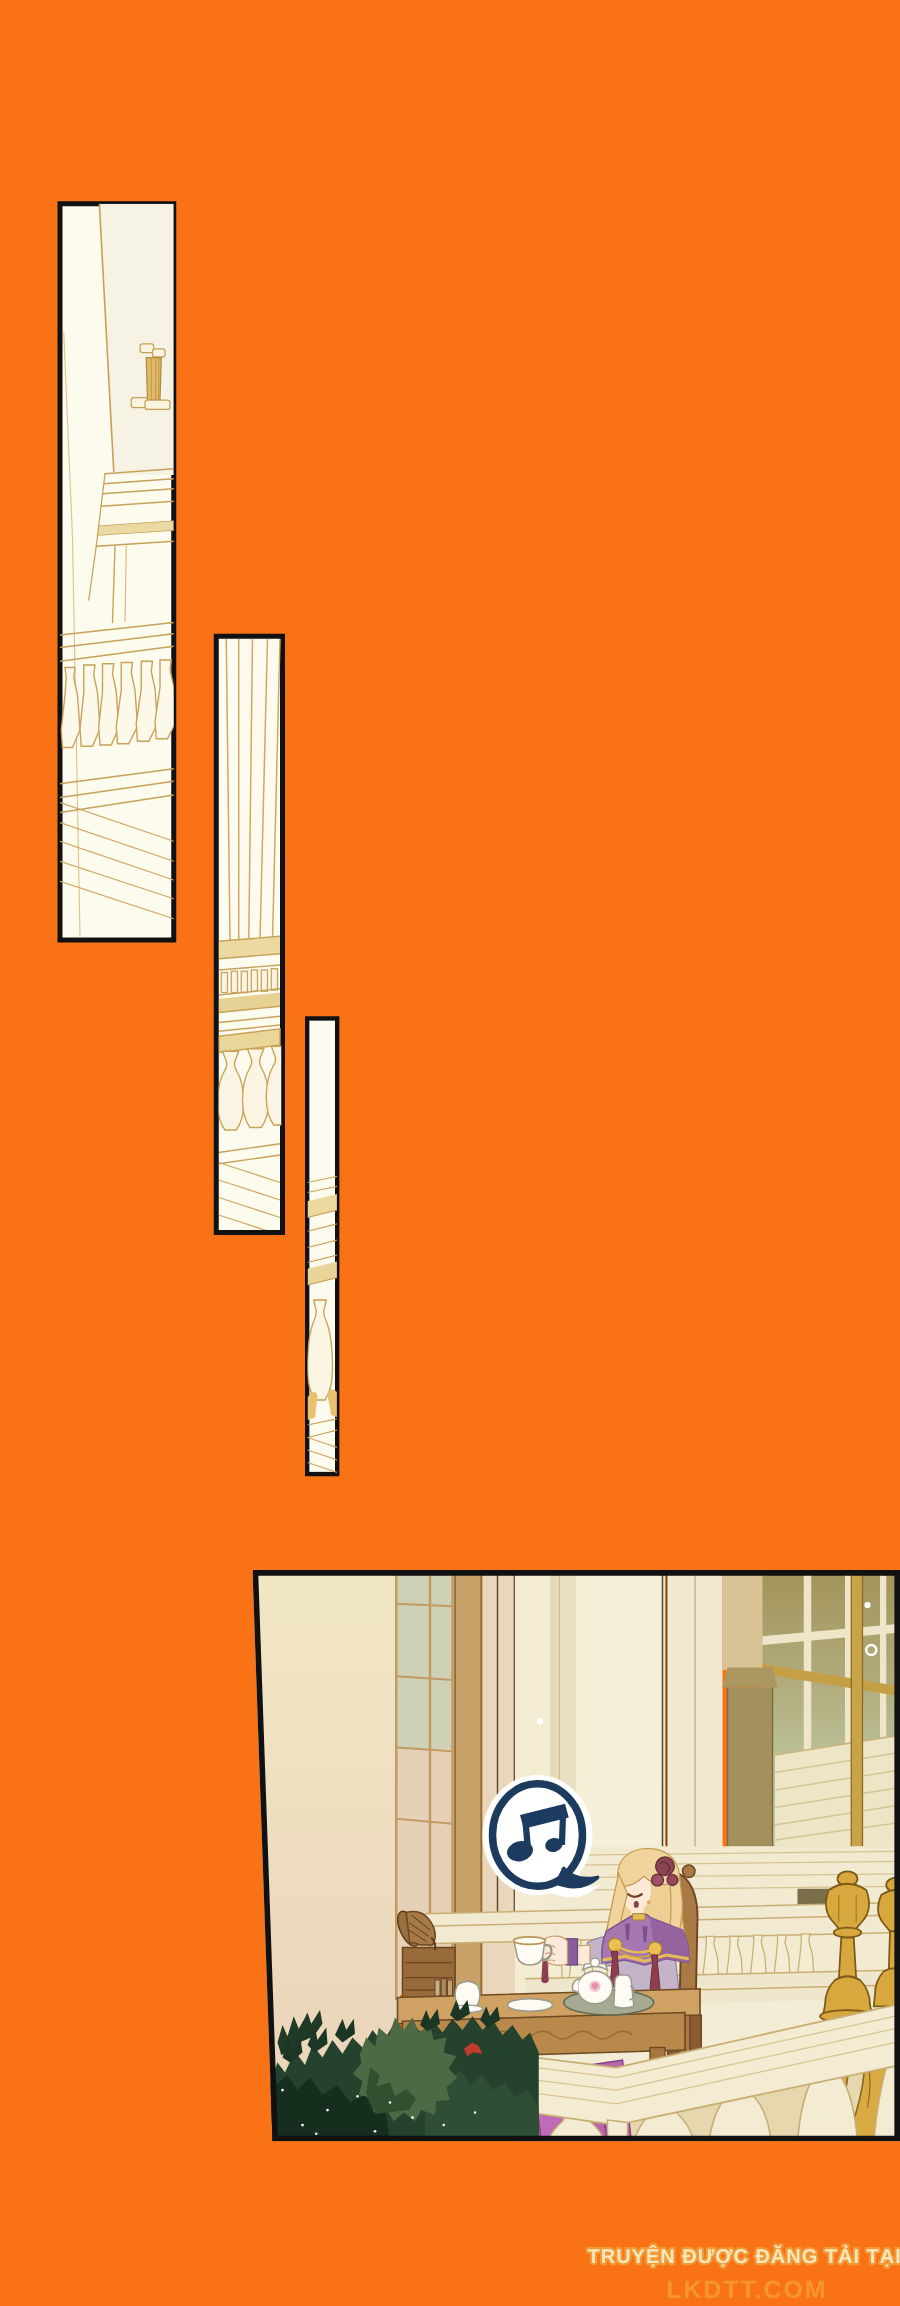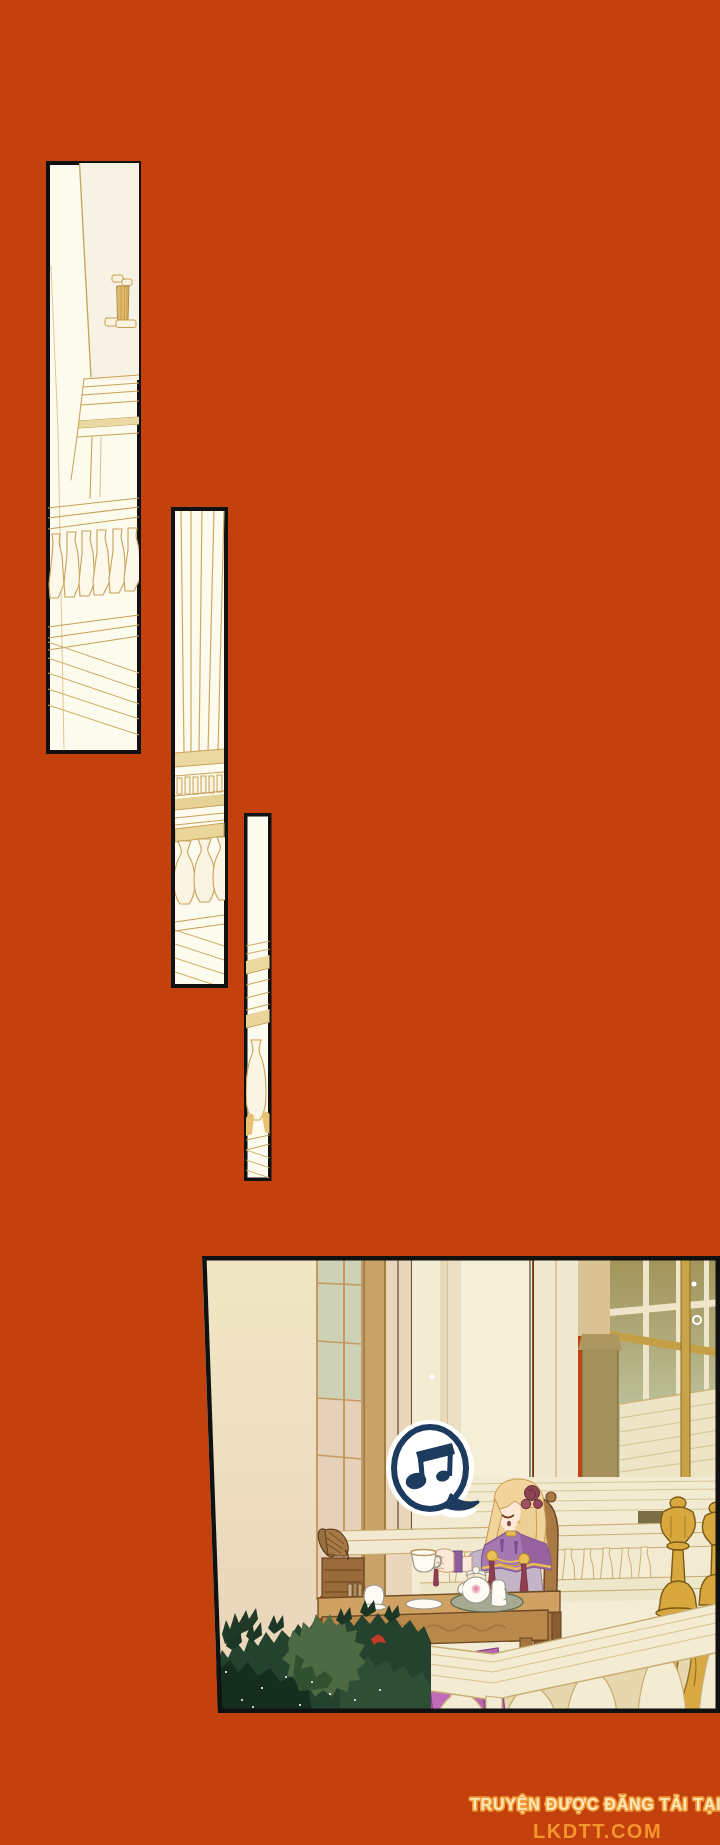--- a/index.html
+++ b/index.html
@@ -1,16 +1,16 @@
 <!DOCTYPE html>
 <html><head>
 <meta charset="utf-8">
 <style>
   html,body{margin:0;padding:0;background:#ffffff;}
-  .page{position:relative;width:720px;height:1845px;background:#c2410c;overflow:hidden;
+  .page{position:relative;width:720px;height:1845px;background:#f97316;overflow:hidden;
         font-family:"Liberation Sans",sans-serif;}
   svg{position:absolute;left:0;top:0;}
 </style>
 </head>
 <body>
 <div class="page">
 <svg width="720" height="1845" viewBox="0 0 720 1845">
   <defs>
     <linearGradient id="leftwall" x1="0" y1="1256" x2="0" y2="1713" gradientUnits="userSpaceOnUse">
       <stop offset="0" stop-color="#f1e7c4"></stop>

